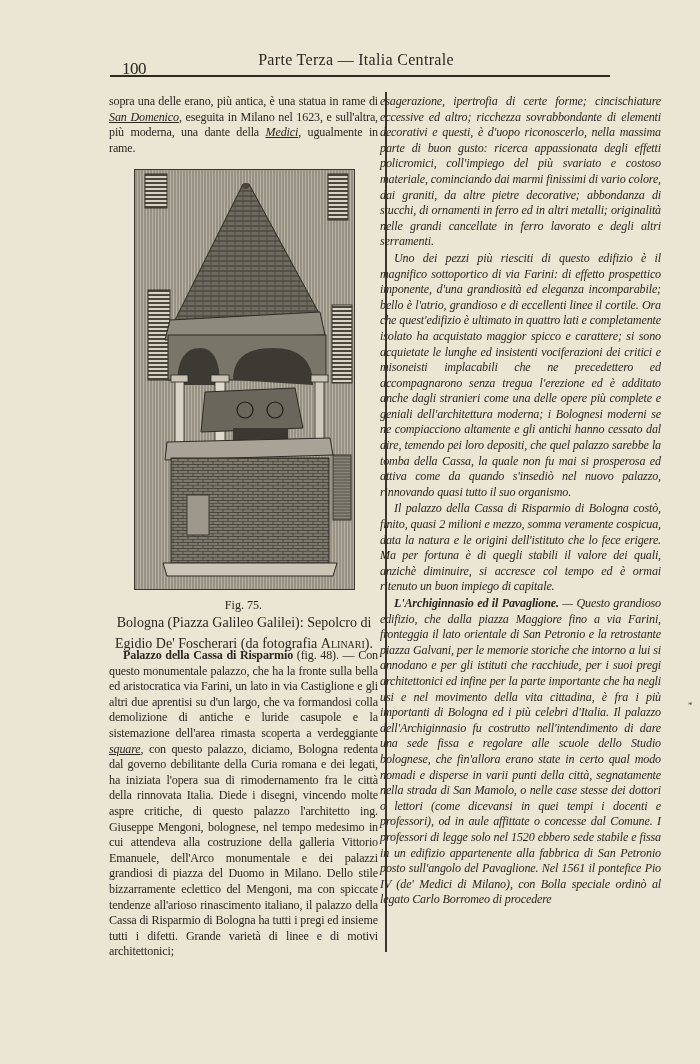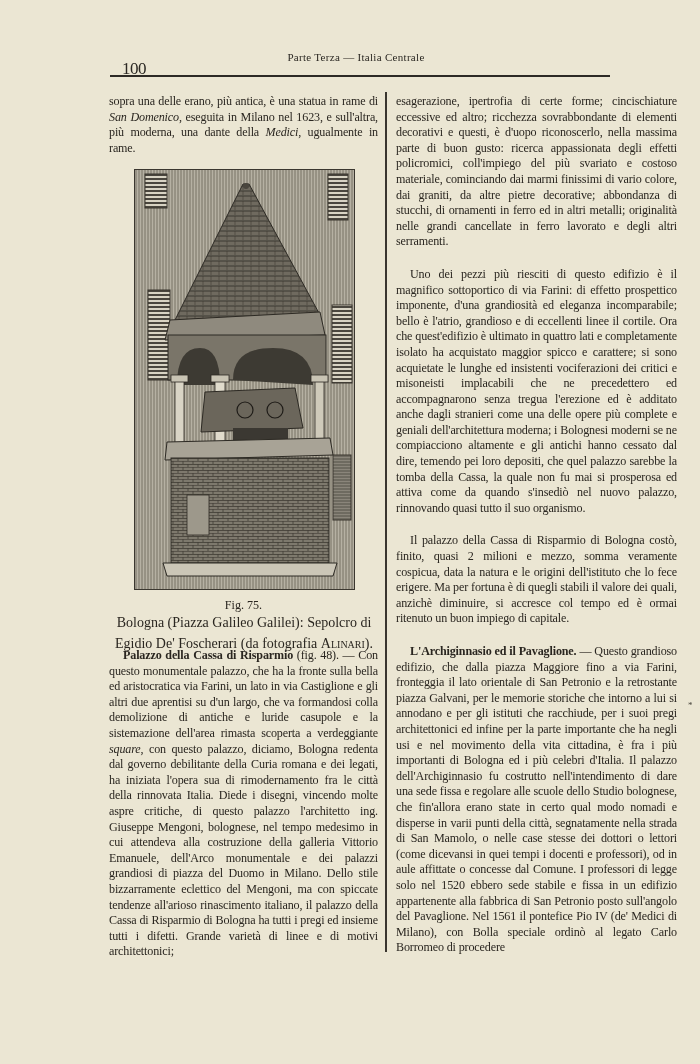--- a/index.html
+++ b/index.html
@@ -13,42 +13,42 @@
   .page { position: absolute; left: 0; top: 0; width: 700px; height: 1064px; }
   .header {
     position: absolute; left: 102px; top: 47px; width: 508px; height: 22px;
   }
   .page-num {
     position: absolute; left: 0; top: 12px;
     font-size: 17px; letter-spacing: -0.5px; color: #2b2823; margin-left: 20px;
   }
   .running-title {
     position: absolute; left: 0; right: 0; top: 4px; text-align: center;
-    font-size: 11px; letter-spacing: 0.3px; color: #2b2823;
+    font-size: 16px; letter-spacing: 0.3px; color: #2b2823;
   }
   .header-rule {
     position: absolute; left: 110px; top: 75px; width: 500px; height: 1.5px;
     background: #2d2a25;
   }
   .col {
     position: absolute; top: 94px;
     font-size: 12.1px; line-height: 15.6px;
     text-align: justify; hyphens: manual;
     letter-spacing: -0.15px;
   }
   .col-left { left: 109px; width: 269px; }
-  .col-right { left: 396px; width: 281px; }
+  .col-right { left: 380px; width: 281px; font-style: italic; }
   .col-divider {
     position: absolute; left: 385px; top: 92px; width: 1.5px; height: 860px;
     background: #3a362f;
   }
   .col p { margin: 0; }
   .col p.indent { text-indent: 14px; }
-  .col p.gap { margin-top: 17px; }
-  .col i { font-style: italic; }
+  .col p.gap { margin-top: 1px; }
+  .col i { font-style: italic; text-decoration: underline; }
   .col b { font-weight: bold; }
   .figure {
     position: absolute; left: 134px; top: 169px; width: 219px; height: 419px;
     border: 1.5px solid #3b372f;
     background: #9c978a;
     overflow: hidden;
   }
   .figure svg { width: 100%; height: 100%; display: block; }
   .fig-label {
     position: absolute; left: 109px; width: 269px; top: 598px; text-align: center;

